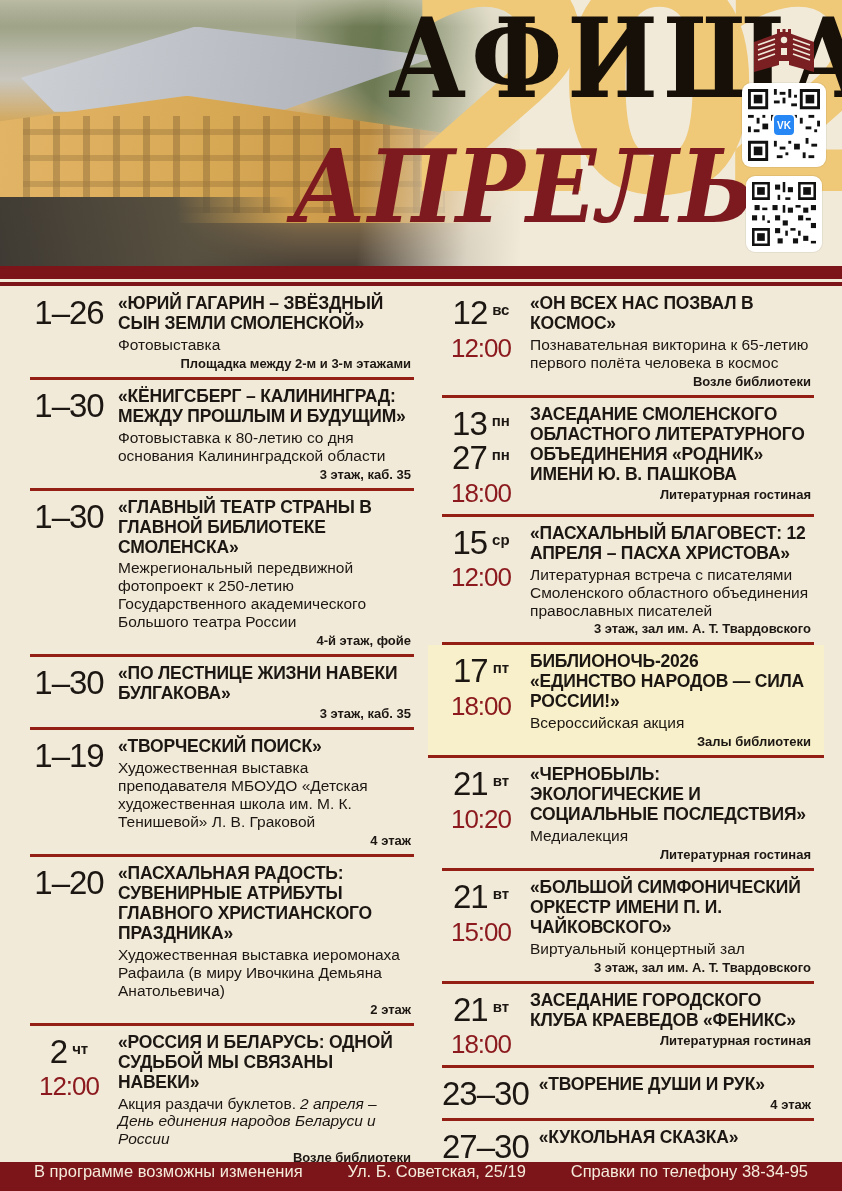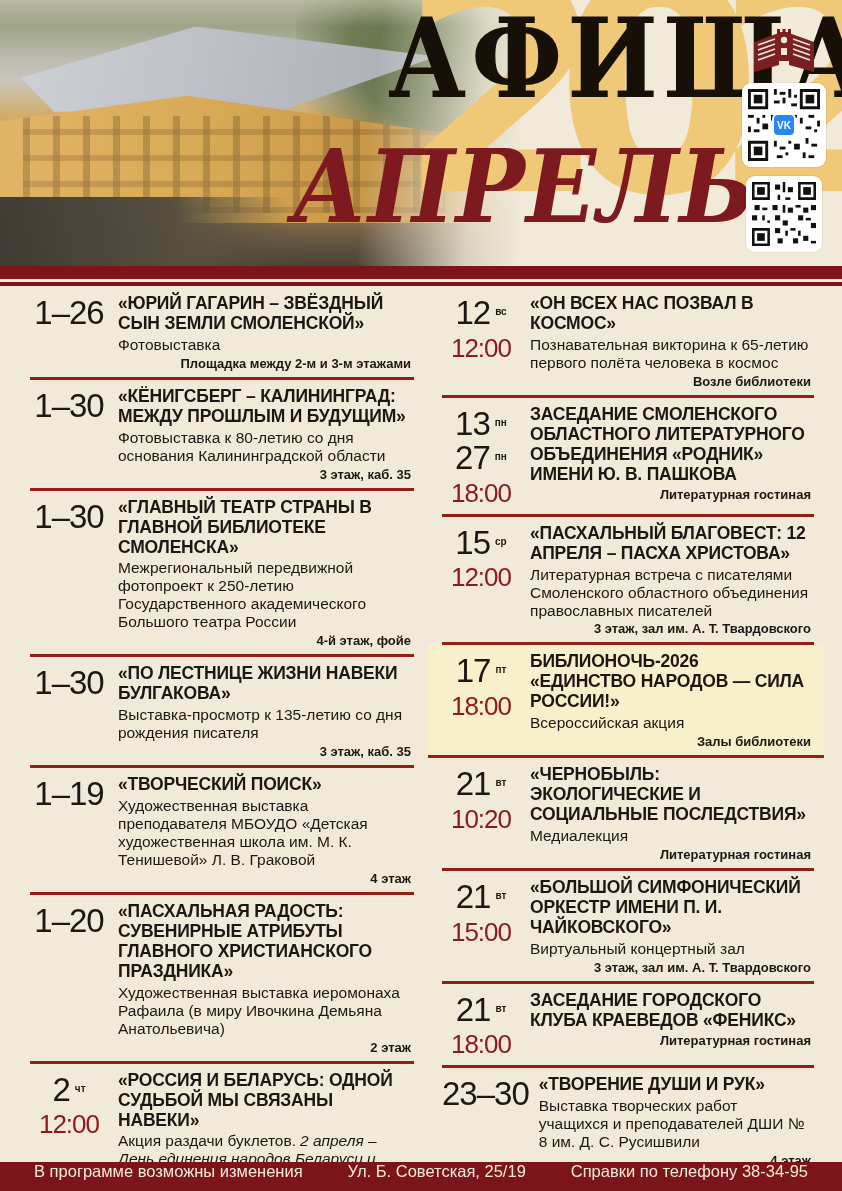--- a/index.html
+++ b/index.html
@@ -54,21 +54,21 @@
   
   .cols{display:flex;gap:28px;padding:1px 0 0 30px;}
   .col{width:384px;}
   .col.right{width:372px;}
   .entry{display:flex;gap:10px;padding:7px 0 6px;border-bottom:3px solid #931f15;}
   .entry.highlight{background:#f8f0ca;margin-left:-14px;margin-right:-10px;padding-left:14px;padding-right:10px;}
   .when{flex:0 0 78px;padding-top:2px;text-align:center;}
   .dl{white-space:nowrap;}
   .dl span:empty{display:none;}
   .d{font-size:33px;line-height:1.05;letter-spacing:-1px;color:#1c1712;}
-  .dw{font-size:10px;font-weight:700;margin-left:5px;vertical-align:9px;}
+  .dw{font-size:15px;font-weight:700;margin-left:5px;vertical-align:9px;}
   .t{font-size:26px;line-height:1.1;letter-spacing:-1px;color:#8b191d;margin-top:3px;}
   .t:empty{display:none;}
   .what{flex:1;min-width:0;padding-right:3px;}
   .etitle{font-size:17.5px;font-weight:700;line-height:1.14;letter-spacing:-.2px;white-space:pre-line;}
   .edesc{font-size:15.5px;line-height:1.16;margin-top:2px;}
   .edesc span:empty,.edesc em:empty{display:none;}
   .edesc em{margin-left:4px;}
   .eloc{font-size:13px;font-weight:700;text-align:right;margin-top:2px;}
   .eloc:empty{display:none;}
 
@@ -235,21 +235,20 @@
         </div>
       </div>
 
       <div class="entry">
         <div class="when">
           <div class="dl"><span class="d">1–30</span></div>
 
         </div>
         <div class="what">
           <div class="etitle">«ПО ЛЕСТНИЦЕ ЖИЗНИ НАВЕКИ БУЛГАКОВА»</div>
-          <div class="edesc"><span>Выставка-просмотр к 135-летию со дня рождения писателя</span></div>
           <div class="eloc">3 этаж, каб. 35</div>
         </div>
       </div>
 
       <div class="entry">
         <div class="when">
           <div class="dl"><span class="d">1–19</span></div>
 
         </div>
         <div class="what">
@@ -373,21 +372,20 @@
         </div>
       </div>
 
       <div class="entry">
         <div class="when">
           <div class="dl"><span class="d">23–30</span></div>
 
         </div>
         <div class="what">
           <div class="etitle">«ТВОРЕНИЕ ДУШИ И РУК»</div>
-          <div class="edesc"><span>Выставка творческих работ учащихся и преподавателей ДШИ № 8 им. Д. С. Русишвили</span></div>
           <div class="eloc">4 этаж</div>
         </div>
       </div>
 
       <div class="entry">
         <div class="when">
           <div class="dl"><span class="d">27–30</span></div>
 
         </div>
         <div class="what">

